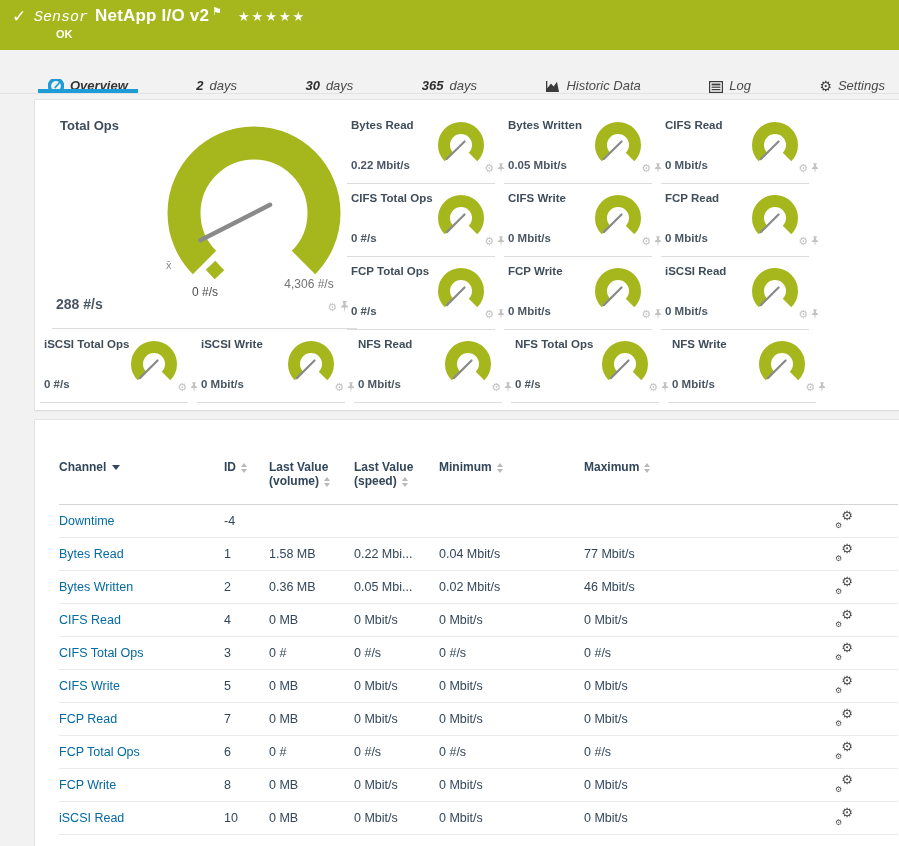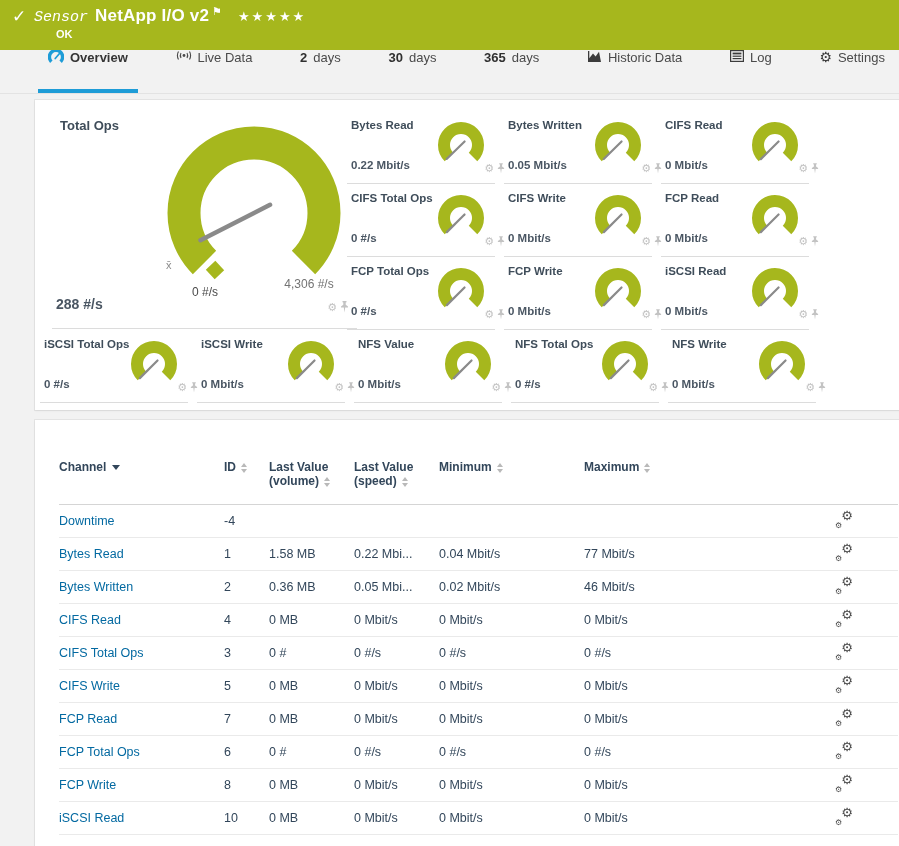--- a/index.html
+++ b/index.html
@@ -13,22 +13,22 @@
   .kind{font-style:italic;font-size:15px;margin-right:7px;font-family:Liberation Mono, monospace;}
   .sname{font-weight:bold;font-size:17px;letter-spacing:.2px;}
   .flagicon{font-size:11px;vertical-align:super;margin-left:3px;}
   .stars{font-size:13px;letter-spacing:2px;margin-left:16px;}
   .okstate{position:absolute;left:56px;top:28px;font-size:11px;font-weight:bold;}
 
   
   .tabs{position:absolute;top:50px;left:0;width:100%;height:44px;display:flex;align-items:center;
         padding:0 14px 0 48px;box-sizing:border-box;justify-content:space-between;
         border-bottom:1px solid #e3e3e3;}
-  .tab{position:relative;display:flex;align-items:flex-start;gap:6px;font-size:13px;color:#4a4a4a;
-       cursor:pointer;height:100%;}
+  .tab{position:relative;display:flex;align-items:flex-end;gap:6px;font-size:13px;color:#4a4a4a;
+       cursor:pointer;height:100%;font-style:italic;}
   .tab .num{font-weight:bold;color:#303030;}
   .tab.active{color:#353535;font-weight:bold;}
   .tab.active::after{content:"";position:absolute;left:-10px;right:-10px;bottom:0;height:4px;background:#1e9cd7;}
   .tab-icon{display:inline-flex;align-items:center;}
   .tab-icon .g{font-size:14px;color:#3c3c3c;line-height:1;}
 
   
   .panel{position:absolute;left:35px;width:880px;background:#fff;
          box-shadow:0 0 0 1px rgba(0,0,0,.055),0 1px 2px rgba(0,0,0,.06);}
   .gauges-panel{top:100px;height:310px;}
@@ -95,34 +95,20 @@
 
   <nav class="tabs" id="tabs">
       <div class="tab active">
         <span class="tab-icon">
           <svg width="16" height="14" viewBox="0 0 20 18">
             <path d="M4 15 A8.5 8.5 0 1 1 16 15" stroke="#1e9cd7" stroke-width="4.4" fill="none"></path>
             <line x1="9" y1="11" x2="14.5" y2="4.5" stroke="#1e9cd7" stroke-width="2.2" stroke-linecap="round"></line>
           </svg>
         </span>
         <span class="lbl">Overview</span>
-      </div>
-      <div class="tab">
-        <span class="tab-icon">
-          <svg width="16" height="11" viewBox="0 0 16 11">
-            <g stroke="#4a4a4a" stroke-width="1.1" fill="none">
-              <path d="M2.5 1.5 q-2.2 4 0 8"></path>
-              <path d="M5 3 q-1.4 2.5 0 5"></path>
-              <path d="M13.5 1.5 q2.2 4 0 8"></path>
-              <path d="M11 3 q1.4 2.5 0 5"></path>
-            </g>
-            <circle cx="8" cy="5.5" r="1.4" fill="#4a4a4a"></circle>
-          </svg>
-        </span>
-        <span class="lbl">Live Data</span>
       </div>
       <div class="tab">
         <b class="num">2</b>
         <span class="lbl">days</span>
       </div>
       <div class="tab">
         <b class="num">30</b>
         <span class="lbl">days</span>
       </div>
       <div class="tab">
@@ -336,21 +322,21 @@
     <div class="sg-value">0 Mbit/s</div>
     <span class="sg-icons mini-icons">
       <span class="mini-gear">⚙</span>
       <svg class="mini-pin" width="8" height="11" viewBox="0 0 9 12" fill="#c3c3c3">
               <path d="M2.5 0 h4 v1.2 l-.8.4 v2.2 l2.3 1.6 v1.2 H5.2 L4.5 11.5 3.8 6.6 H1 V5.4 l2.3 -1.6 V1.6 L2.5 1.2 z"></path>
             </svg>
     </span>
     <div class="sg-line"></div>
   </div>
         <div class="sg-cell" style="left: 319px; top: 230px;">
-    <div class="sg-title">NFS Value</div>
+    <div class="sg-title">NFS Read</div>
     <svg class="sg-svg" width="60" height="54" viewBox="0 0 60 54">
       <path class="sg-arc" d="M 17.98 38.02 A 17 17 0 1 1 42.02 38.02"></path>
       <line class="sg-needle" x1="-5" y1="0" x2="20" y2="0" transform="translate(30 26) rotate(-225)"></line>
     </svg>
     <div class="sg-value">0 Mbit/s</div>
     <span class="sg-icons mini-icons">
       <span class="mini-gear">⚙</span>
       <svg class="mini-pin" width="8" height="11" viewBox="0 0 9 12" fill="#c3c3c3">
               <path d="M2.5 0 h4 v1.2 l-.8.4 v2.2 l2.3 1.6 v1.2 H5.2 L4.5 11.5 3.8 6.6 H1 V5.4 l2.3 -1.6 V1.6 L2.5 1.2 z"></path>
             </svg>

